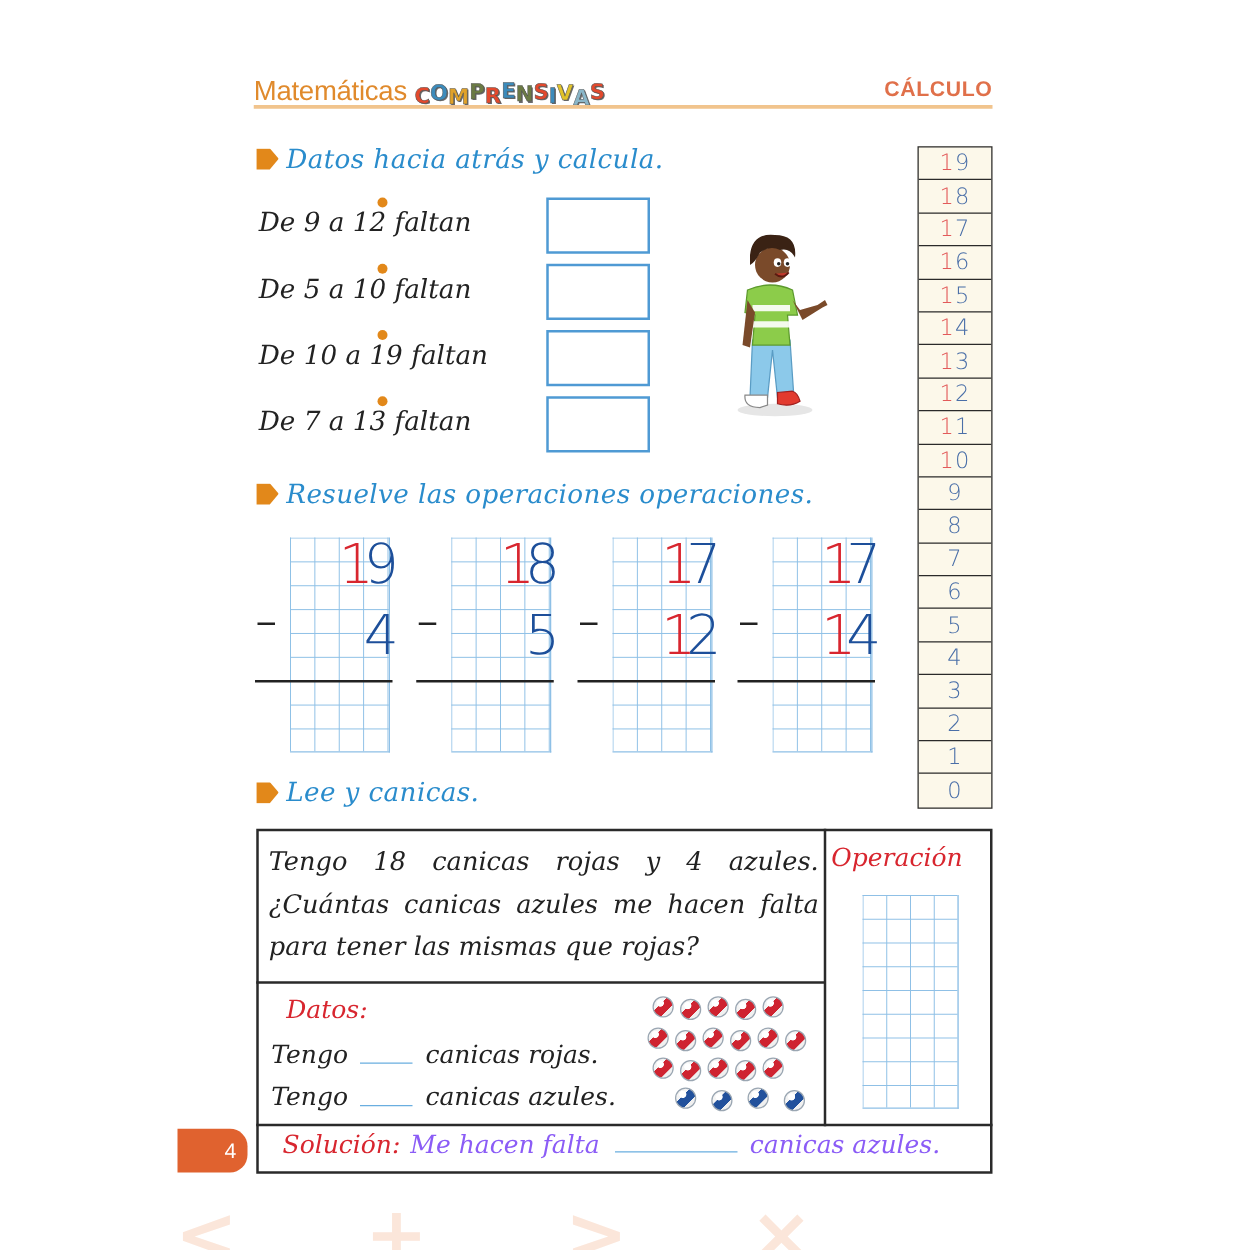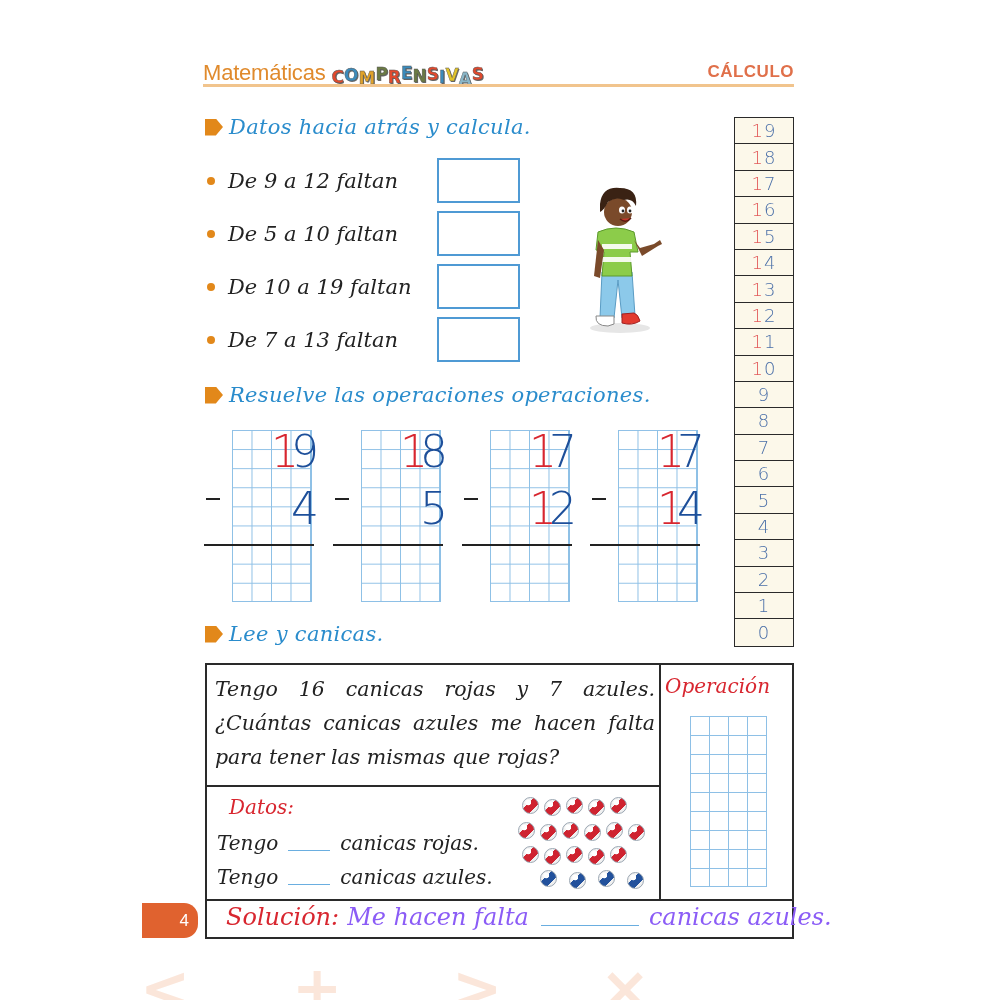--- a/index.html
+++ b/index.html
@@ -15,21 +15,21 @@
   .hdr-brand .comp span { display: inline-block; -webkit-text-stroke: 0.4px #555; text-shadow: 1px 1px 0 #6b6b6b; }
   .hdr-title { right: 206px; top: 62px; font-family: "Liberation Sans", sans-serif; font-weight: bold; font-size: 17px; color: #e0704a; letter-spacing: 0.5px; }
   .hdr-rule { left: 203px; top: 84px; width: 591px; height: 3px; background: #f1c48d; }
 
   
   .sec-head { display: flex; align-items: center; gap: 6px; }
   .sec-arrow { width: 18px; height: 17px; background: #e2881a; clip-path: polygon(0 0, 60% 0, 100% 50%, 60% 100%, 0 100%); }
   .sec-text { font-family: "DejaVu Serif", serif; font-style: italic; font-size: 21px; color: #2a8ccc; letter-spacing: 0.3px; }
 
   
-  .count-item { left: 207px; display: flex; align-items: center; height: 46px; }
+  .count-item { left: 207px; display: flex; align-items: center; height: 46px; flex-direction: column; }
   .bullet { width: 8px; height: 8px; border-radius: 50%; background: #e2881a; margin-right: 13px; }
   .count-text { font-family: "DejaVu Serif", serif; font-style: italic; font-size: 21px; color: #222; white-space: nowrap; width: 210px; }
   .answer-box { left: 437px; width: 83px; height: 45px; border: 2px solid #4f9ad4; background: #fff; }
 
   
   .kid { left: 580px; top: 180px; width: 90px; height: 155px; }
 
   
   .num-col { left: 734px; top: 117px; width: 60px; border: 1.5px solid #2a2a2a; background: #fcf8ea; }
   .num-cell { height: 26.4px; border-bottom: 1.5px solid #2a2a2a; display: flex; align-items: center; justify-content: center; font-family: "DejaVu Sans", sans-serif; font-size: 18px; font-weight: 300; letter-spacing: 1px; }
@@ -69,21 +69,21 @@
   .datos-title { left: 229px; top: 795px; font-family: "DejaVu Serif", serif; font-style: italic; font-size: 20px; color: #d8262f; }
   .datos-line { left: 217px; font-family: "DejaVu Serif", serif; font-style: italic; font-size: 20px; color: #222; display: flex; align-items: flex-end; white-space: nowrap; }
   .blank { display: inline-block; width: 42px; border-bottom: 1.5px solid #6aaee0; margin: 0 10px 4px 10px; height: 1px; }
 
   .marbles { left: 518px; top: 795px; width: 130px; height: 100px; }
   .marble { position: absolute; width: 17px; height: 17px; border-radius: 50%; border: 1px solid #9aa6b2;
             background: radial-gradient(circle at 35% 30%, #ffffff 0 18%, transparent 22%), linear-gradient(135deg, #f4f4f4 0 35%, var(--c) 36% 70%, #f0f0f0 71%); }
   .marble.red { --c: #cf2330; }
   .marble.blue { --c: #22519c; }
 
-  .sol-line { left: 226px; top: 903px; display: flex; align-items: flex-end; font-family: "DejaVu Serif", serif; font-style: italic; font-size: 24px; white-space: nowrap; }
+  .sol-line { left: 226px; top: 903px; display: flex; align-items: flex-end; font-family: "DejaVu Serif", serif; font-style: italic; font-size: 20px; white-space: nowrap; }
   .sol-label { color: #d8262f; margin-right: 8px; }
   .sol-text { color: #8b5cf6; }
   .sol-blank { display: inline-block; width: 98px; border-bottom: 1.5px solid #6aaee0; margin: 0 10px 5px 12px; }
 
   .page-tab { left: 142px; top: 903px; width: 56px; height: 35px; background: #e0622f; border-radius: 0 14px 14px 0; color: #fff; font-family: "Liberation Sans", sans-serif; font-size: 17px; display: flex; align-items: center; justify-content: flex-end; padding-right: 9px; }
 
   .deco { font-family: "DejaVu Sans", sans-serif; font-weight: bold; color: #fbe6da; font-size: 60px; line-height: 1; }
 </style>
 </head>
 <body>
@@ -291,21 +291,21 @@
 <div class="abs sec-head" style="left:205px; top:622px;">
   <span class="sec-arrow"></span>
   <span class="sec-text">Lee y canicas.</span>
 </div>
 
 <div class="abs prob-box"></div>
 <div class="abs vline-op"></div>
 <div class="abs hline-data"></div>
 <div class="abs hline-sol"></div>
 
-<div class="abs prob-text">Tengo 16 canicas rojas y 7 azules. ¿Cuántas canicas azules me hacen falta para tener las mismas que rojas?</div>
+<div class="abs prob-text">Tengo 18 canicas rojas y 4 azules. ¿Cuántas canicas azules me hacen falta para tener las mismas que rojas?</div>
 
 <div class="abs op-title">Operación</div>
 <div class="abs op-grid"></div>
 
 <div class="abs datos-title">Datos:</div>
 <div class="abs datos-line" style="top:831px;">
   <span>Tengo</span>
   <span class="blank"></span>
   <span>canicas rojas.</span>
 </div>

